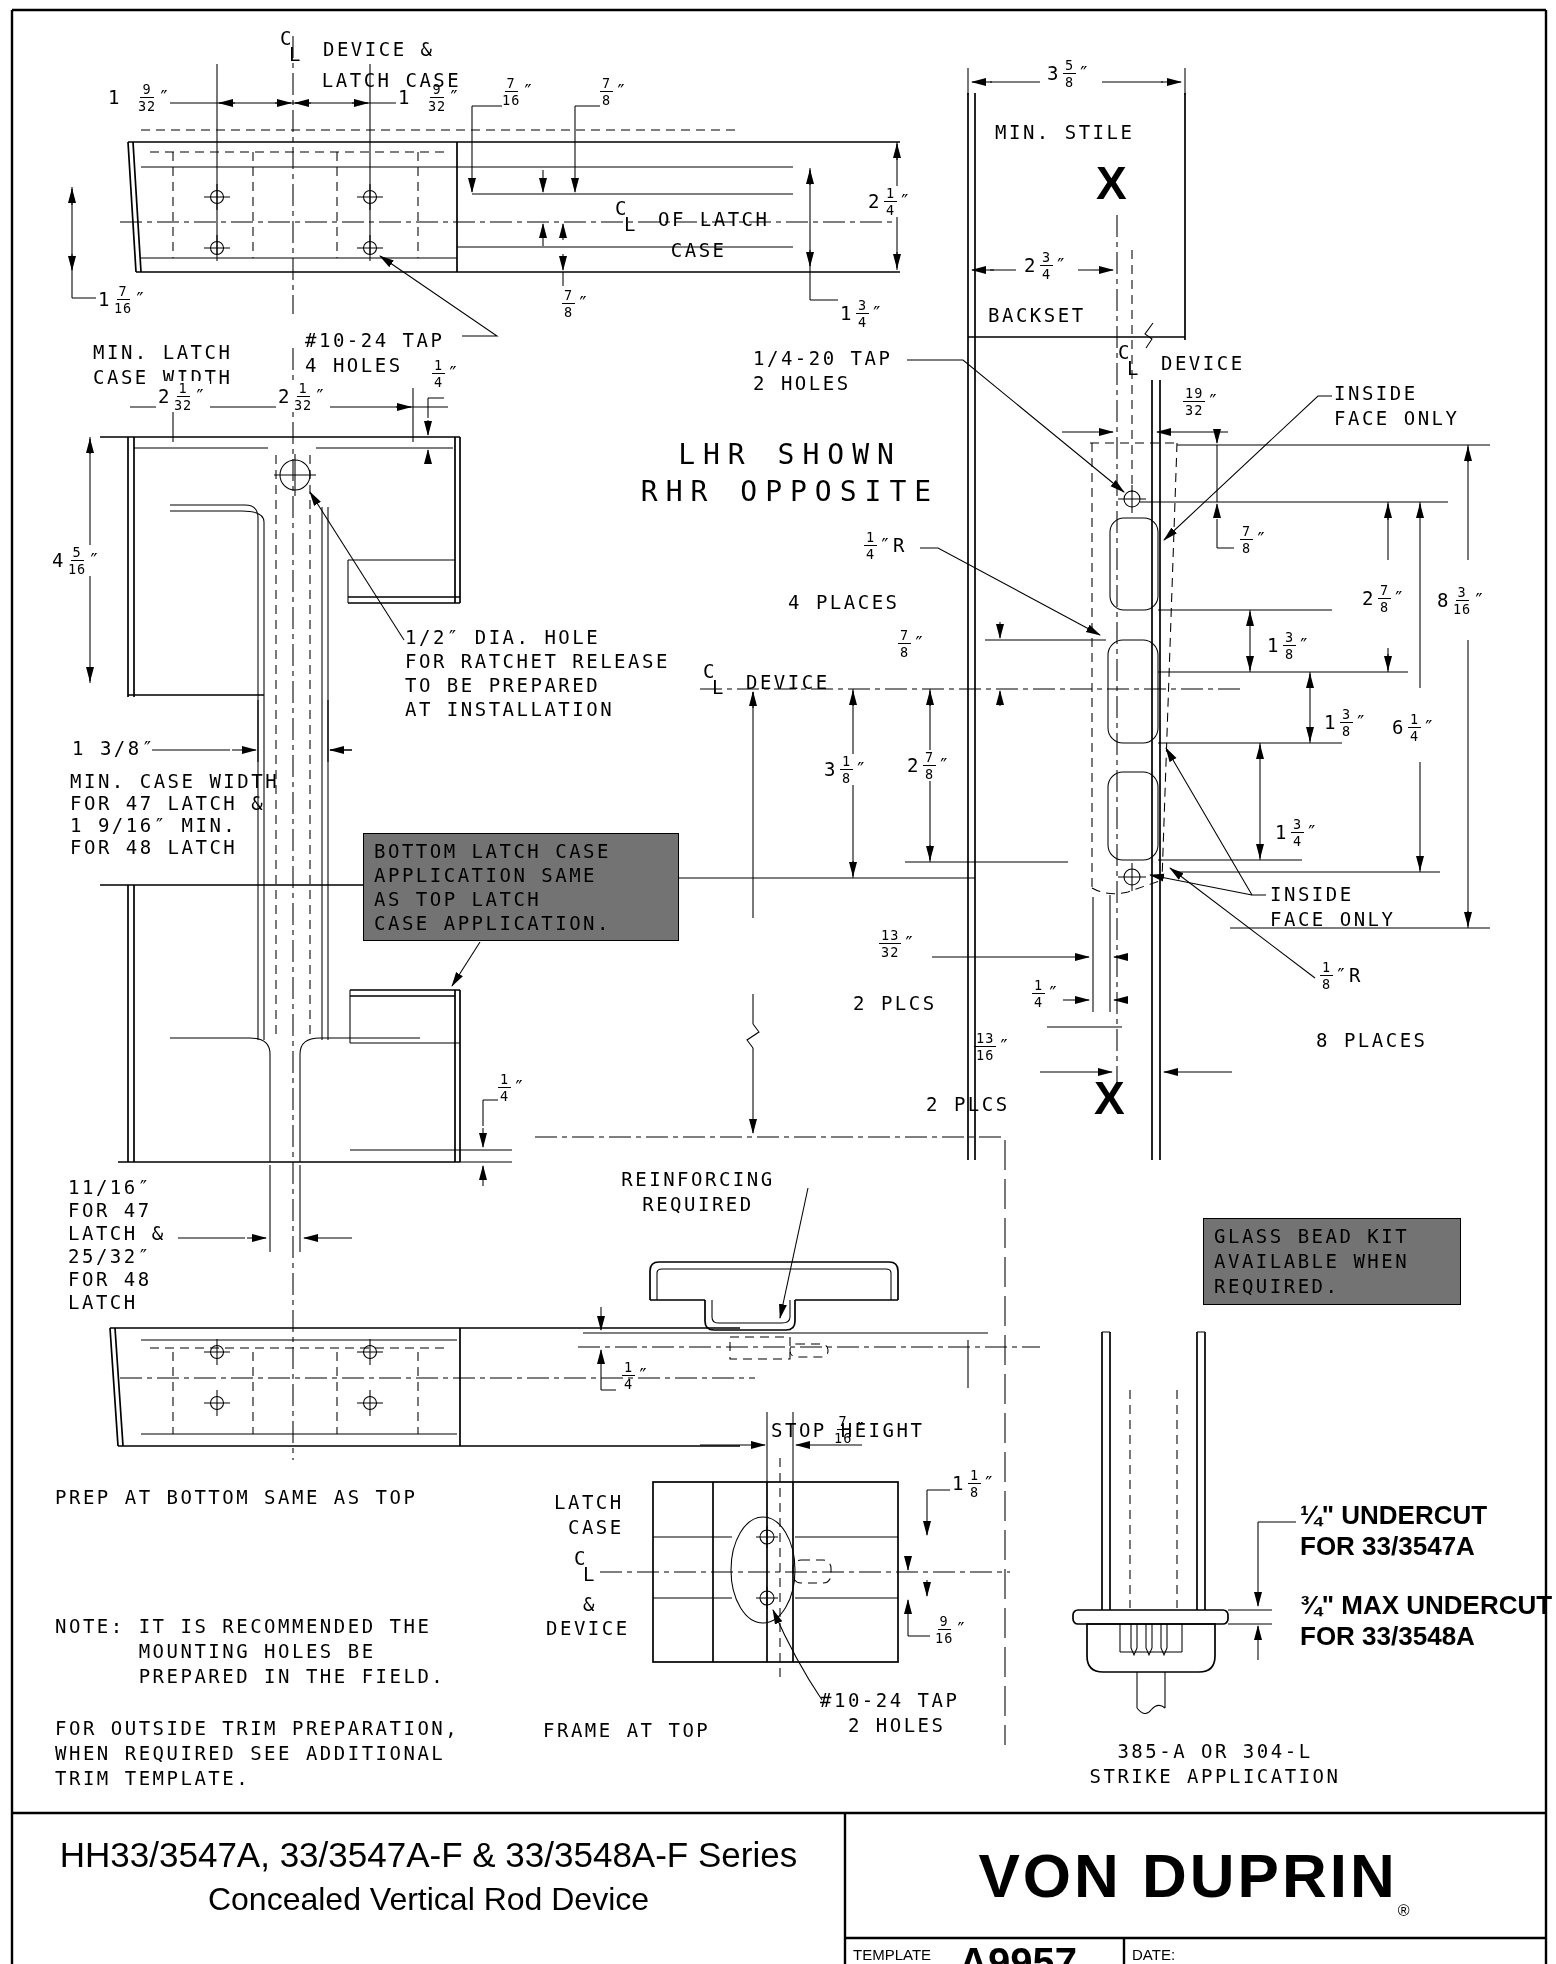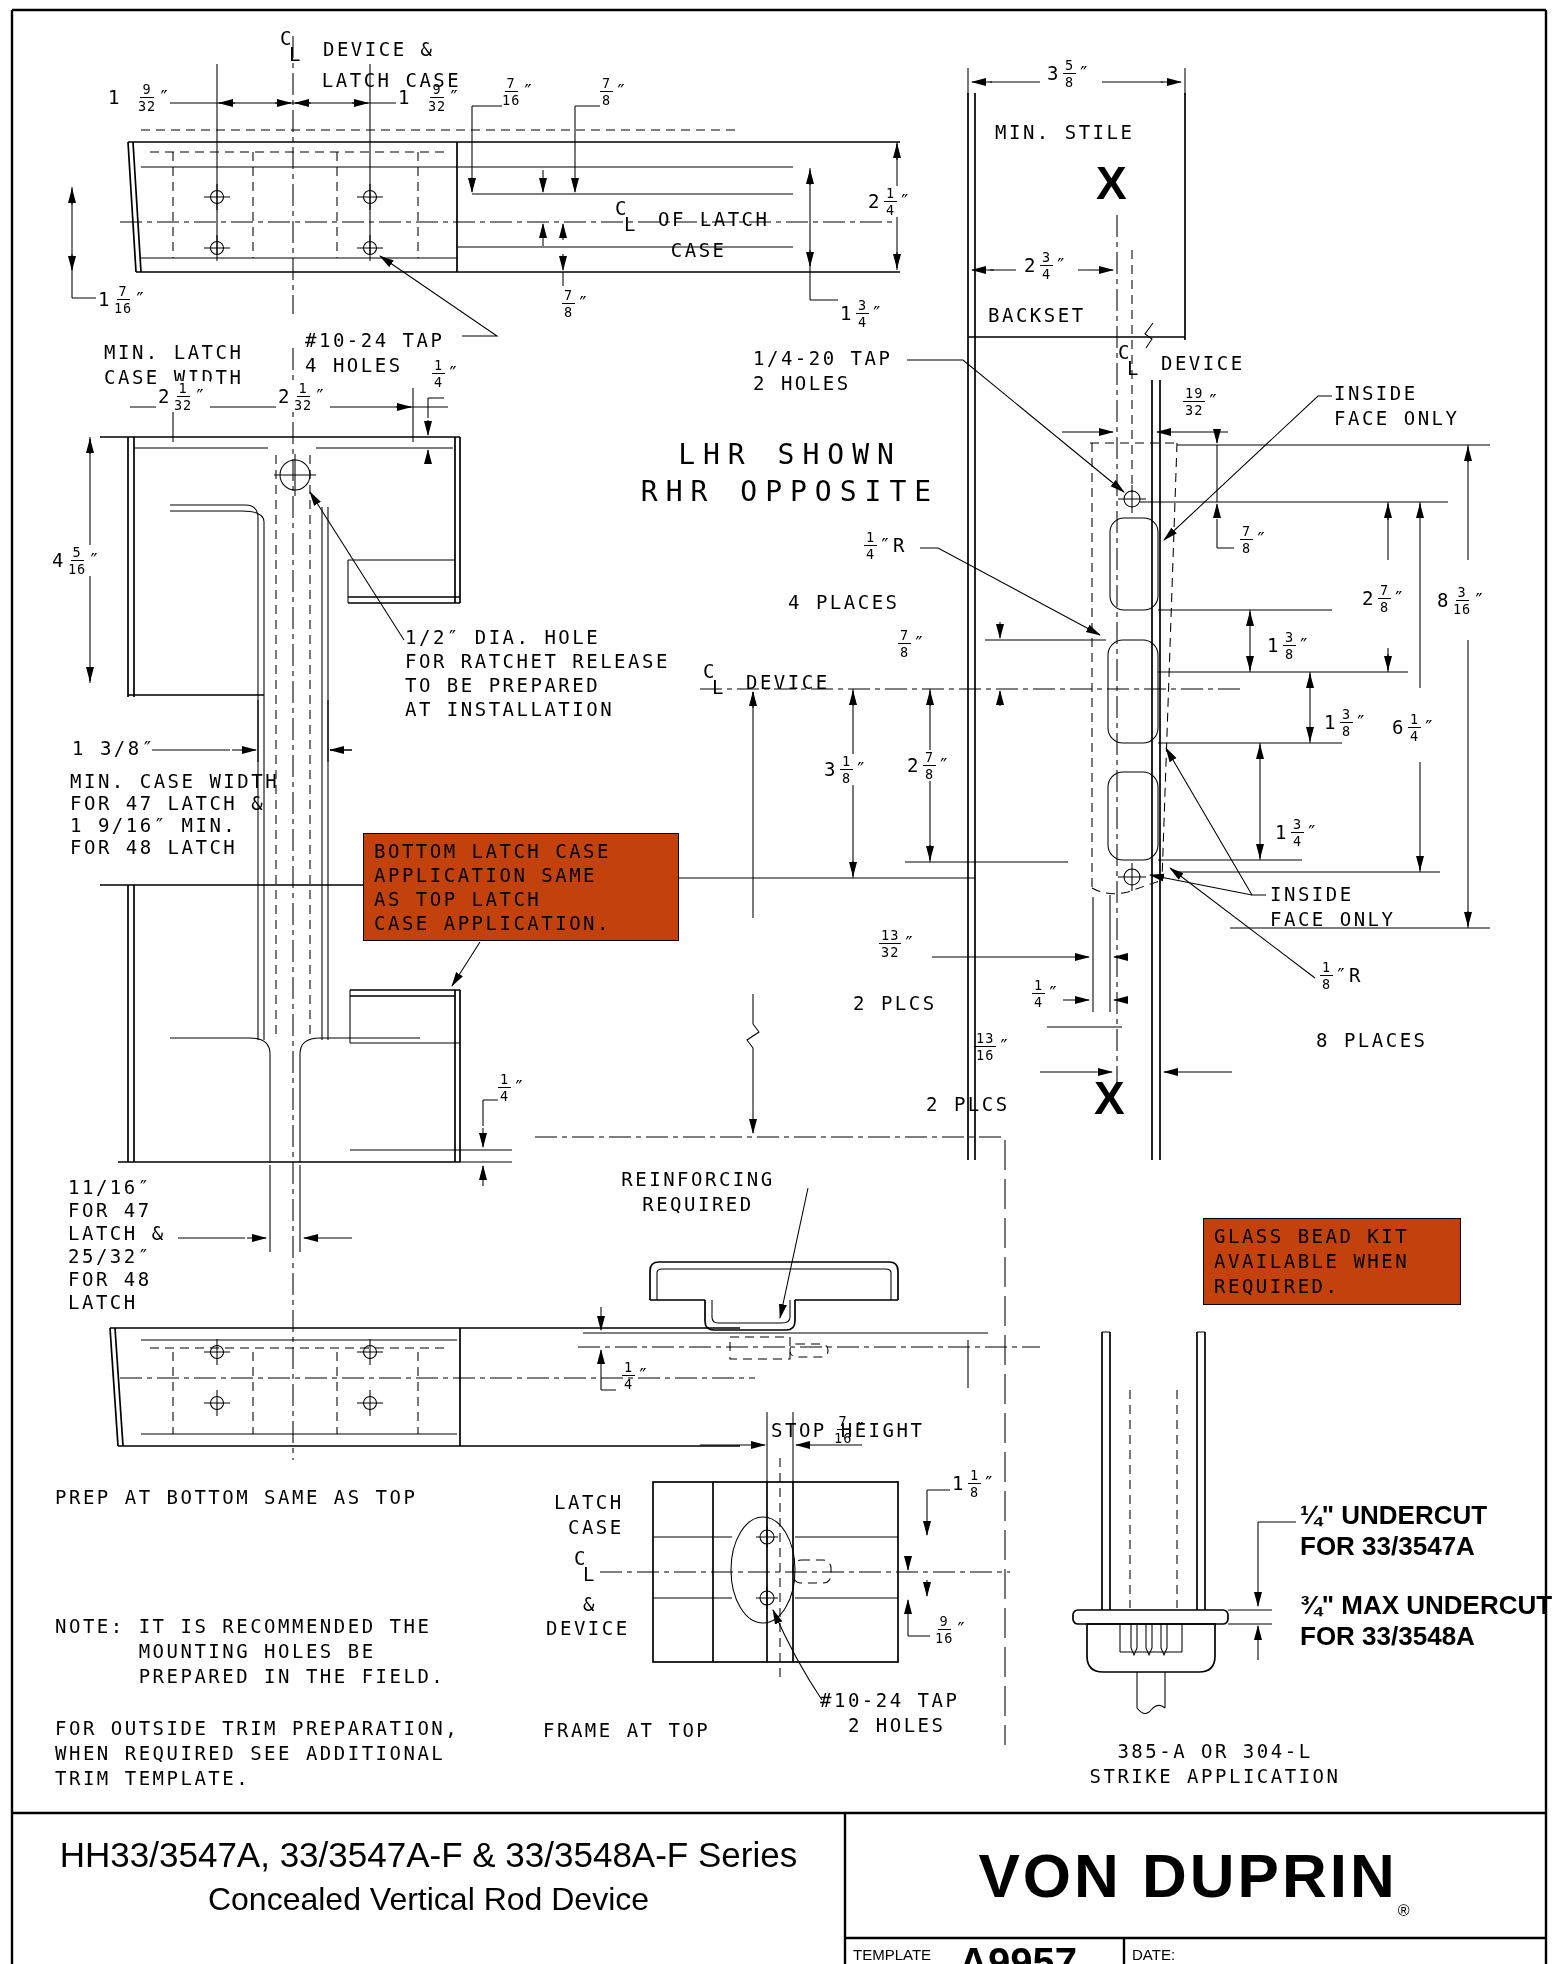--- a/index.html
+++ b/index.html
@@ -17,21 +17,21 @@
   .fr .n{border-bottom:1.4px solid #000;padding:0 2px 1px}
   .fr .d{padding-top:1px}
   .clg{display:inline-block;position:relative;width:26px;height:38px;margin-right:3px;flex:none}
   .clg .c{position:absolute;left:0;top:-2px;line-height:20px}
   .clg .l{position:absolute;left:9px;top:14px;line-height:20px}
   .xmark{font-family:"Liberation Sans",sans-serif;font-weight:bold;font-size:46px;
          letter-spacing:0;line-height:46px}
   .big{font-size:28px;letter-spacing:8px;line-height:37px}
   .helv{font-family:"Liberation Sans",sans-serif;font-size:26px;font-weight:bold;
         letter-spacing:0;line-height:31px}
-  .box{border:1.7px solid #000;padding:5px 10px;background:#c2410c}
+  .box{border:1.7px solid #000;padding:5px 10px;background:#737373}
   svg .o{stroke:#000;stroke-width:1.7;fill:none}
   svg .t{stroke:#000;stroke-width:1.05;fill:none}
   svg .h{stroke-dasharray:9,6}
   svg .dd{stroke-dasharray:22,5,5,5}
   svg .dl{stroke-dasharray:30,9}
   svg .b{stroke:#000;stroke-width:2.4;fill:none}
   .tb-series{position:absolute;left:12px;top:1815px;width:833px;height:121px;display:flex;
      flex-direction:column;justify-content:center;align-items:center;
      font-family:"Liberation Sans",sans-serif}
   .tb-series .s1{font-size:35px;line-height:46px}
@@ -288,21 +288,21 @@
       <div class="lbl" style="left: 280px; top: 30px;"><div class="ll"><span class="clg"><span class="c">C</span><span class="l">L</span></span> DEVICE &amp;</div><div class="ll">   LATCH CASE</div></div>
       <div class="lbl" style="left: 108px; top: 82px;"><div class="ll">1 <span class="fr"><span class="n">9</span><span class="d">32</span></span>″</div></div>
       <div class="lbl" style="left: 398px; top: 82px;"><div class="ll">1 <span class="fr"><span class="n">9</span><span class="d">32</span></span>″</div></div>
       <div class="lbl" style="left: 500px; top: 76px;"><div class="ll"><span class="fr"><span class="n">7</span><span class="d">16</span></span>″</div></div>
       <div class="lbl" style="left: 598px; top: 76px;"><div class="ll"><span class="fr"><span class="n">7</span><span class="d">8</span></span>″</div></div>
       <div class="lbl" style="left: 615px; top: 200px;"><div class="ll"><span class="clg"><span class="c">C</span><span class="l">L</span></span> OF LATCH</div><div class="ll">    CASE</div></div>
       <div class="lbl bg" style="left: 866px; top: 186px;"><div class="ll">2<span class="fr"><span class="n">1</span><span class="d">4</span></span>″</div></div>
       <div class="lbl" style="left: 560px; top: 288px;"><div class="ll"><span class="fr"><span class="n">7</span><span class="d">8</span></span>″</div></div>
       <div class="lbl" style="left: 840px; top: 298px;"><div class="ll">1<span class="fr"><span class="n">3</span><span class="d">4</span></span>″</div></div>
       <div class="lbl" style="left: 98px; top: 284px;"><div class="ll">1<span class="fr"><span class="n">7</span><span class="d">16</span></span>″</div></div>
-      <div class="lbl" style="left: 104px; top: 340px;"><div class="ll">MIN. LATCH</div><div class="ll">CASE WIDTH</div></div>
+      <div class="lbl" style="left: 93px; top: 340px;"><div class="ll">MIN. LATCH</div><div class="ll">CASE WIDTH</div></div>
       <div class="lbl" style="left: 305px; top: 328px;"><div class="ll">#10-24 TAP</div><div class="ll">4 HOLES</div></div>
       <div class="lbl bg" style="left: 1045px; top: 58px;"><div class="ll">3<span class="fr"><span class="n">5</span><span class="d">8</span></span>″</div></div>
       <div class="lbl" style="left: 995px; top: 120px; text-align: center;"><div class="ll">MIN. STILE</div></div>
       <div class="lbl xmark" style="left: 1096px; top: 160px;"><div class="ll">X</div></div>
       <div class="lbl bg" style="left: 1022px; top: 250px;"><div class="ll">2<span class="fr"><span class="n">3</span><span class="d">4</span></span>″</div></div>
       <div class="lbl" style="left: 988px; top: 303px;"><div class="ll">BACKSET</div></div>
       <div class="lbl bg" style="left: 156px; top: 381px;"><div class="ll">2<span class="fr"><span class="n">1</span><span class="d">32</span></span>″</div></div>
       <div class="lbl bg" style="left: 276px; top: 381px;"><div class="ll">2<span class="fr"><span class="n">1</span><span class="d">32</span></span>″</div></div>
       <div class="lbl" style="left: 430px; top: 358px;"><div class="ll"><span class="fr"><span class="n">1</span><span class="d">4</span></span>″</div></div>
       <div class="lbl bg" style="left: 50px; top: 545px;"><div class="ll">4<span class="fr"><span class="n">5</span><span class="d">16</span></span>″</div></div>

